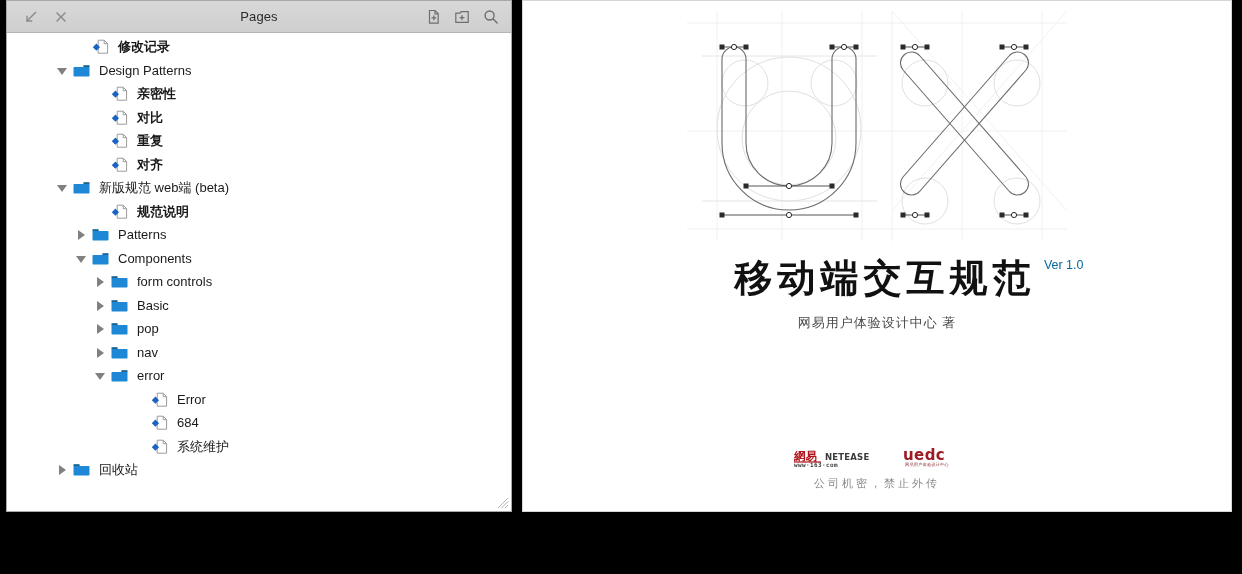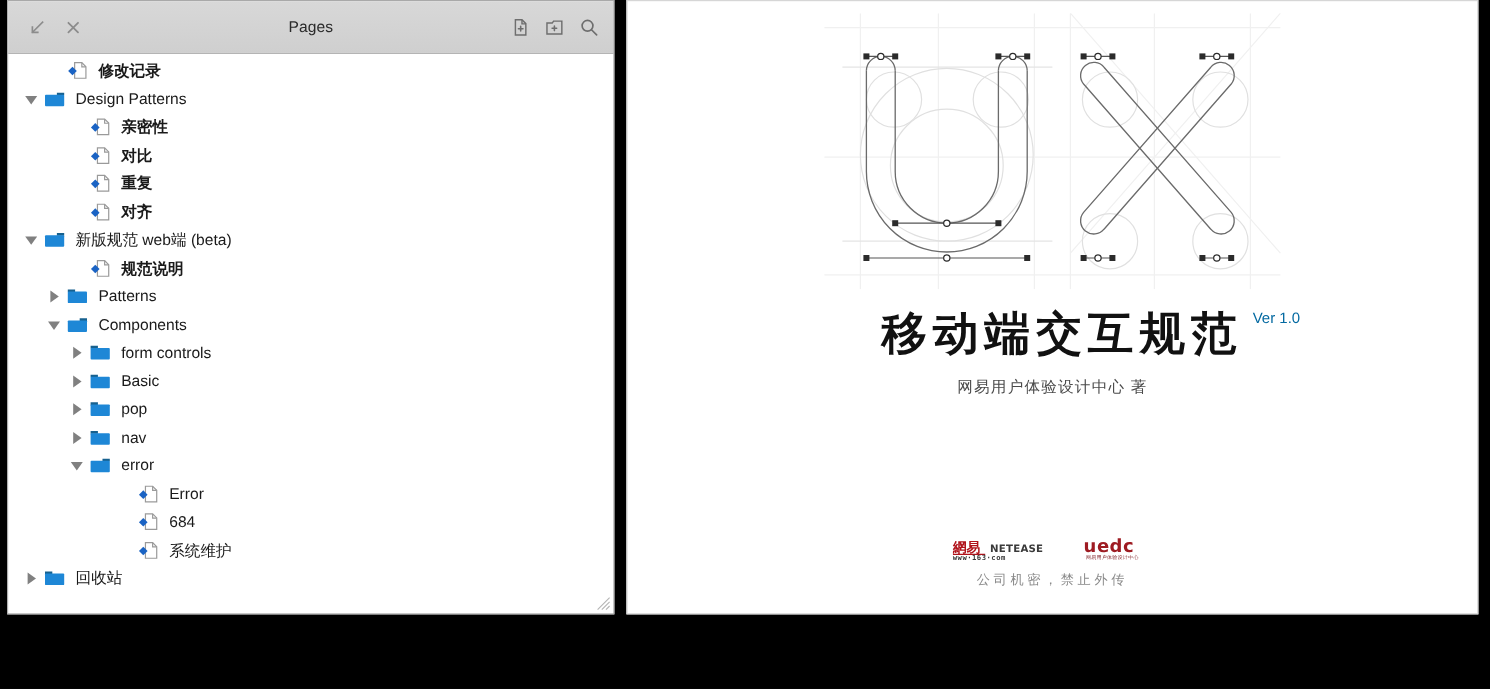--- a/index.html
+++ b/index.html
@@ -28,21 +28,21 @@
     height: 512px;
     background: #ffffff;
     border: 1px solid #a9a9a9;
     box-sizing: border-box;
     display: flex;
     flex-direction: column;
   }
 
   #titlebar {
     position: relative;
-    height: 44px;
+    height: 32px;
     min-height: 28px;
     background: linear-gradient(to bottom, #d8d8d8 0%, #cfcfcf 100%);
     border-bottom: 1px solid #b4b4b4;
     display: flex;
     align-items: center;
     box-sizing: border-box;
   }
 
   #titlebar .title-text {
     position: absolute;
@@ -80,20 +80,21 @@
   }
   .tb-btn svg { display: block; }
 
   
   #tree {
     flex: 1;
     background: #ffffff;
     padding-top: 2px;
     overflow: hidden;
     position: relative;
+    margin-left: 36px;
   }
 
   .row {
     height: 23.5px;
     display: flex;
     align-items: center;
     white-space: nowrap;
     cursor: default;
   }
 

